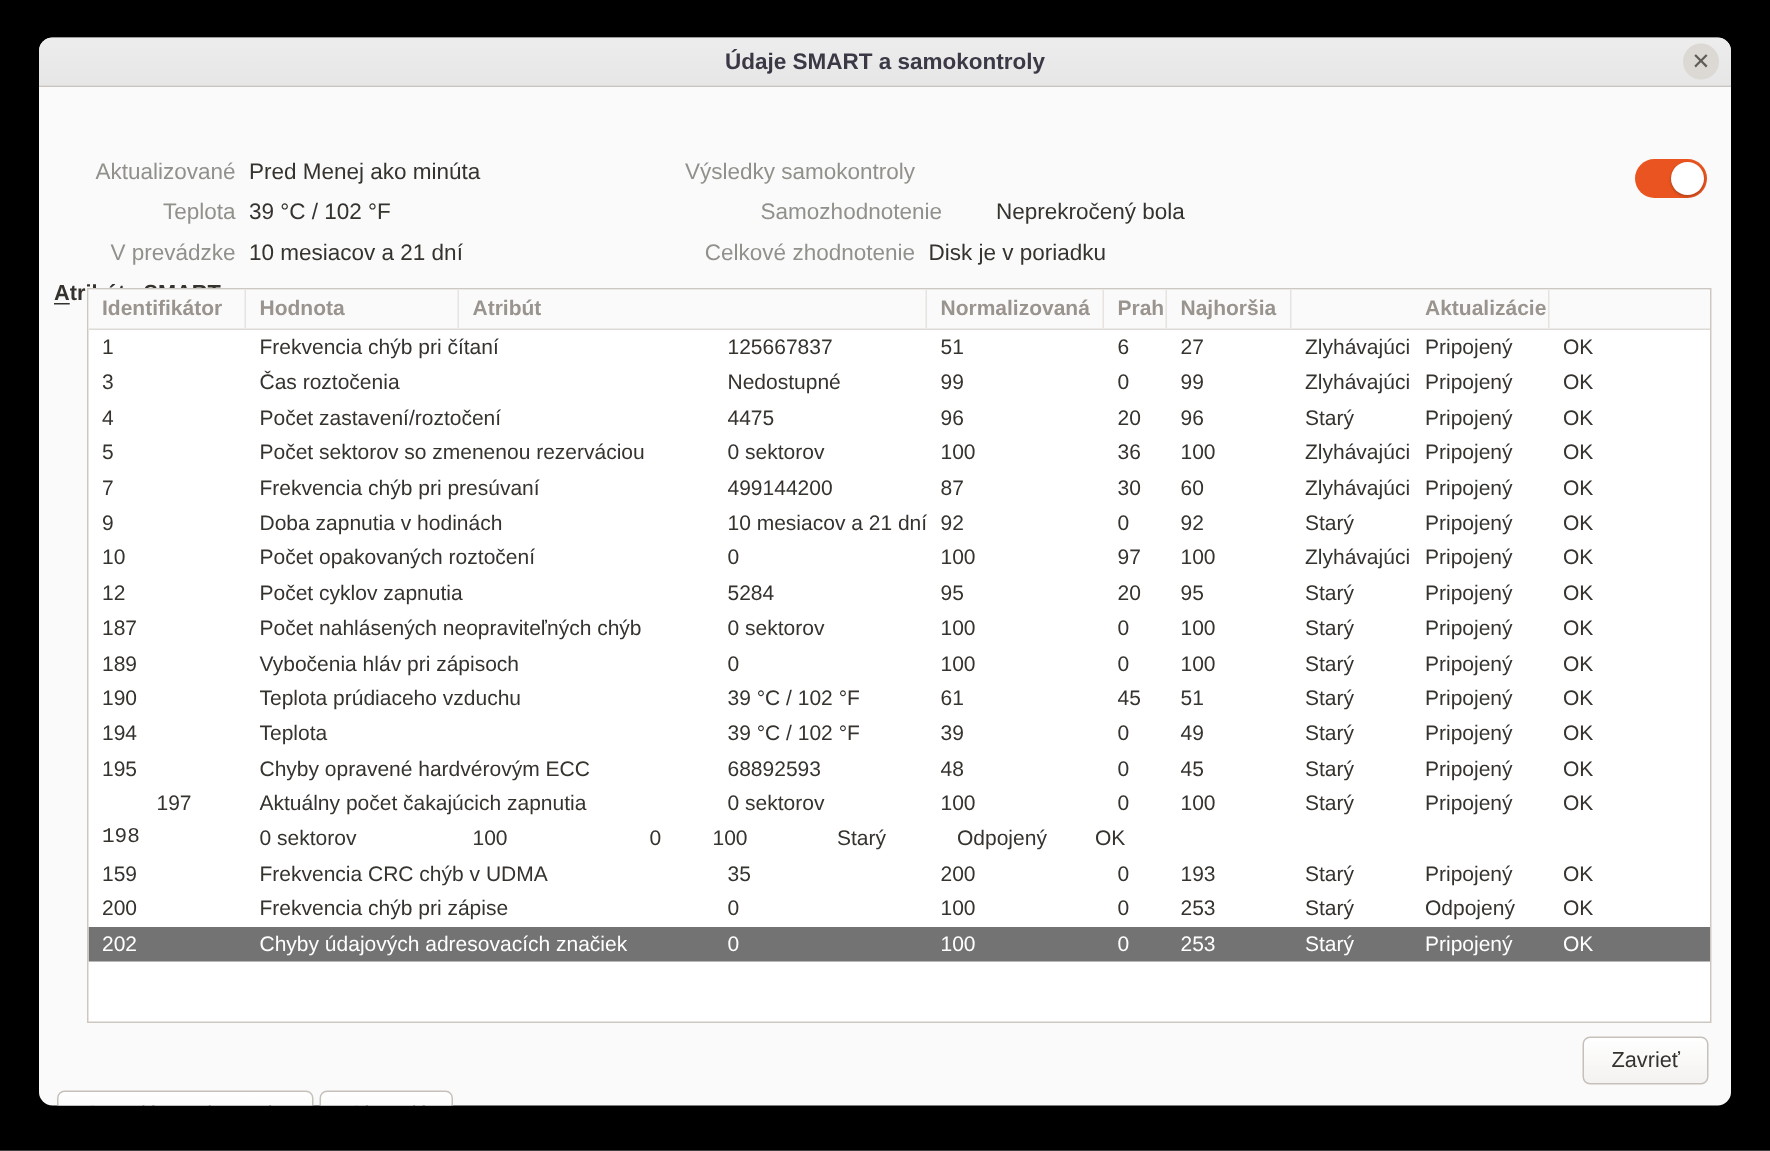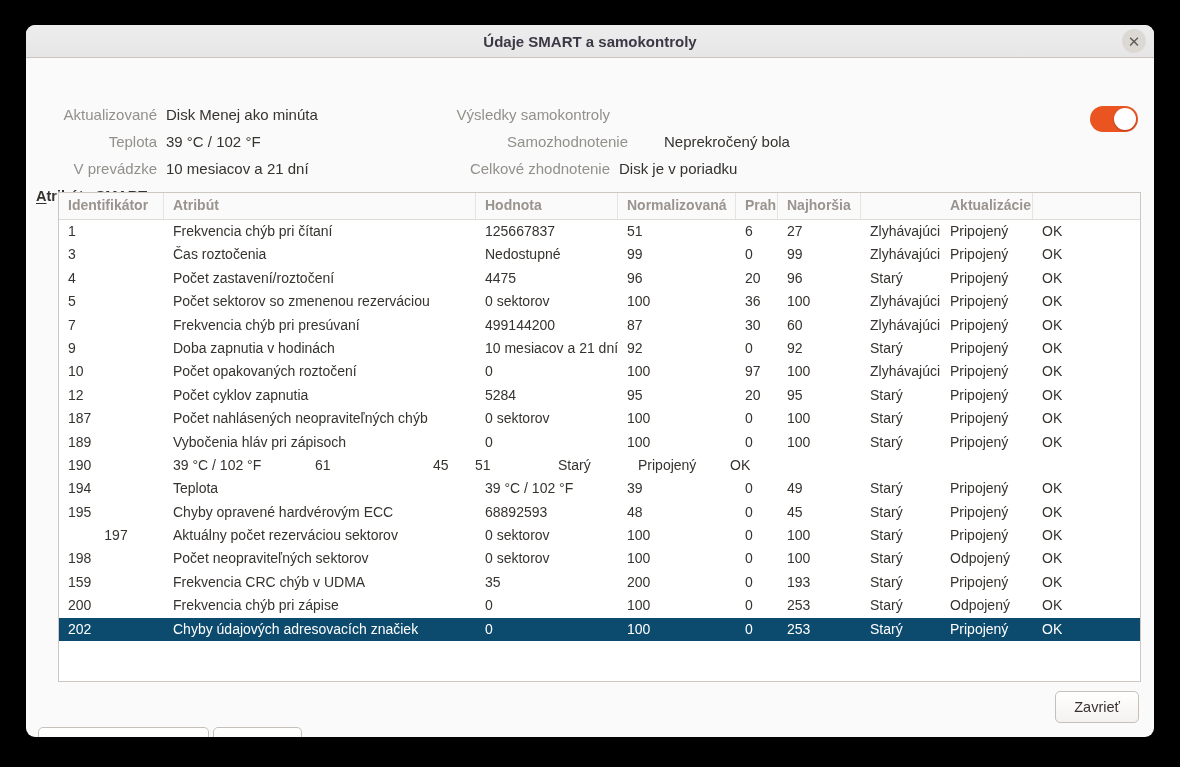--- a/index.html
+++ b/index.html
@@ -31,21 +31,21 @@
   
   .table-frame{position:absolute;left:32px;top:167px;width:1081px;height:488px;
     border:1px solid #cdc7c2;background:#fff;overflow:hidden;}
   .t-row{display:flex;width:100%;}
   .t-head{height:26px;background:#fbfafa;border-bottom:1px solid #dedad6;}
   .t-head .cell{line-height:25px;color:#9a948f;font-weight:bold;border-right:1px solid #e7e3df;}
   .t-body .t-row{height:23.4px;cursor:default;}
   .t-body .cell{line-height:23.4px;color:#36332f;}
   .cell{font-size:14px;padding-left:9px;box-sizing:border-box;flex:none;overflow:hidden;
     white-space:nowrap;}
-  .t-row.selected{background:#0c4a6e;}
+  .t-row.selected{background:#737373;}
   .t-row.selected .cell{color:#ffffff;}
   
   .footer{position:absolute;left:0;bottom:0;width:100%;height:46px;}
   .btn{height:32px;background:linear-gradient(#ffffff,#f4f2f0);border:1px solid #c6c0ba;
     border-radius:5px;font-size:14.5px;color:#36332f;display:inline-flex;align-items:center;
     justify-content:center;padding:0 18px;cursor:pointer;font-family:inherit;box-sizing:border-box;}
   .footer-left{position:absolute;left:12px;top:0;display:flex;gap:4px;margin-top:36px;}
   .footer-right{position:absolute;right:15px;top:0;}
 </style>
 </head>
@@ -56,21 +56,21 @@
   <div class="titlebar">
     <div class="title">Údaje SMART a samokontroly</div>
     <div class="close-btn">
         <span>✕</span>
       </div>
   </div>
 
   <div class="overview">
     <div class="ov-row left-col" style="left:14px;top:44px;">
       <span class="ov-label">Aktualizované</span>
-      <span class="ov-value">Disk Menej ako minúta</span>
+      <span class="ov-value">Pred Menej ako minúta</span>
     </div>
     <div class="ov-row left-col" style="left:14px;top:71px;">
       <span class="ov-label">Teplota</span>
       <span class="ov-value">39 °C / 102 °F</span>
     </div>
     <div class="ov-row left-col" style="left:14px;top:98px;">
       <span class="ov-label">V prevádzke</span>
       <span class="ov-value">10 mesiacov a 21 dní</span>
     </div>
 
@@ -89,22 +89,22 @@
     <div class="toggle on" id="smart-toggle">
       <div class="knob"></div>
     </div>
 
     <div class="section-title"><span class="mn">A</span><span>tribúty SMART</span></div>
   </div>
 
   <div class="table-frame">
     <div class="t-row t-head" id="table-header-row">
         <div class="cell" style="width: 105px;">Identifikátor</div>
+        <div class="cell" style="width: 142px;">Hodnota</div>
         <div class="cell" style="width: 312px;">Atribút</div>
-        <div class="cell" style="width: 142px;">Hodnota</div>
         <div class="cell" style="width: 118px;">Normalizovaná</div>
         <div class="cell" style="width: 42px;">Prah</div>
         <div class="cell" style="width: 83px;">Najhoršia</div>
         <div class="cell" style="width: 80px; margin-top: 29px;">Typ</div>
         <div class="cell" style="width: 92px;">Aktualizácie</div>
         <div class="cell" style="width: 107px; margin-top: 35px;">Zhodnotenie</div>
       </div>
     <div class="t-body" id="table-body">
         <div class="t-row">
           <div class="cell" style="width: 105px;">1</div>
@@ -211,20 +211,21 @@
           <div class="cell" style="width: 142px;">0</div>
           <div class="cell" style="width: 118px;">100</div>
           <div class="cell" style="width: 42px;">0</div>
           <div class="cell" style="width: 83px;">100</div>
           <div class="cell" style="width: 80px;">Starý</div>
           <div class="cell" style="width: 92px;">Pripojený</div>
           <div class="cell" style="width: 107px;">OK</div>
         </div>
         <div class="t-row">
           <div class="cell" style="width: 105px;">190</div>
+          <div class="cell" style="width: 312px;">Teplota prúdiaceho vzduchu</div>
           <div class="cell" style="width: 142px;">39 °C / 102 °F</div>
           <div class="cell" style="width: 118px;">61</div>
           <div class="cell" style="width: 42px;">45</div>
           <div class="cell" style="width: 83px;">51</div>
           <div class="cell" style="width: 80px;">Starý</div>
           <div class="cell" style="width: 92px;">Pripojený</div>
           <div class="cell" style="width: 107px;">OK</div>
         </div>
         <div class="t-row">
           <div class="cell" style="width: 105px;">194</div>
@@ -243,32 +244,31 @@
           <div class="cell" style="width: 142px;">68892593</div>
           <div class="cell" style="width: 118px;">48</div>
           <div class="cell" style="width: 42px;">0</div>
           <div class="cell" style="width: 83px;">45</div>
           <div class="cell" style="width: 80px;">Starý</div>
           <div class="cell" style="width: 92px;">Pripojený</div>
           <div class="cell" style="width: 107px;">OK</div>
         </div>
         <div class="t-row">
           <div class="cell" style="width: 105px; text-align: center;">197</div>
-          <div class="cell" style="width: 312px;">Aktuálny počet rezerváciou sektorov</div>
+          <div class="cell" style="width: 312px;">Aktuálny počet čakajúcich zapnutia</div>
           <div class="cell" style="width: 142px;">0 sektorov</div>
           <div class="cell" style="width: 118px;">100</div>
           <div class="cell" style="width: 42px;">0</div>
           <div class="cell" style="width: 83px;">100</div>
           <div class="cell" style="width: 80px;">Starý</div>
           <div class="cell" style="width: 92px;">Pripojený</div>
           <div class="cell" style="width: 107px;">OK</div>
         </div>
         <div class="t-row">
-          <div class="cell" style="width: 105px;">198</div>
-          <div class="cell" style="width: 312px;">Počet neopraviteľných sektorov</div>
+          <div class="cell" style="width: 105px; font-family: Liberation Mono, monospace;">198</div>
           <div class="cell" style="width: 142px;">0 sektorov</div>
           <div class="cell" style="width: 118px;">100</div>
           <div class="cell" style="width: 42px;">0</div>
           <div class="cell" style="width: 83px;">100</div>
           <div class="cell" style="width: 80px;">Starý</div>
           <div class="cell" style="width: 92px;">Odpojený</div>
           <div class="cell" style="width: 107px;">OK</div>
         </div>
         <div class="t-row">
           <div class="cell" style="width: 105px;">159</div>

